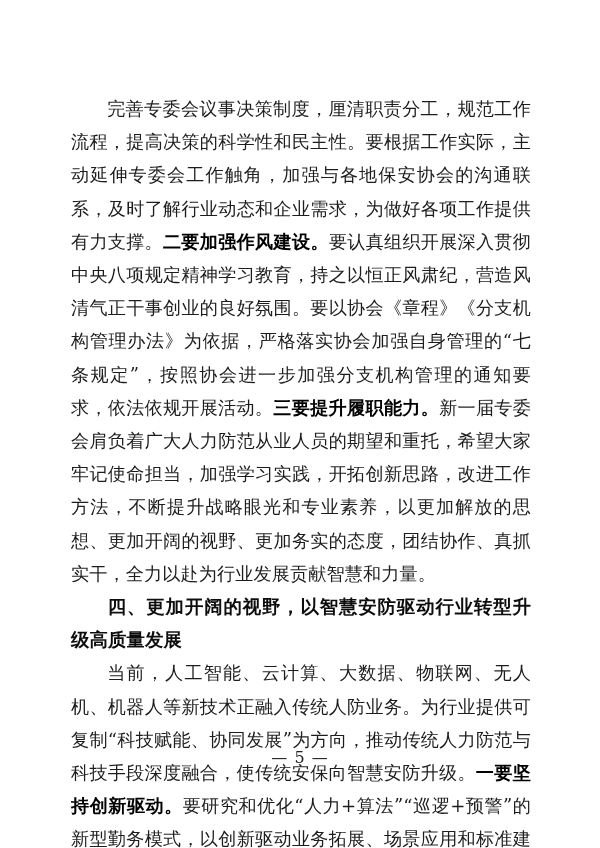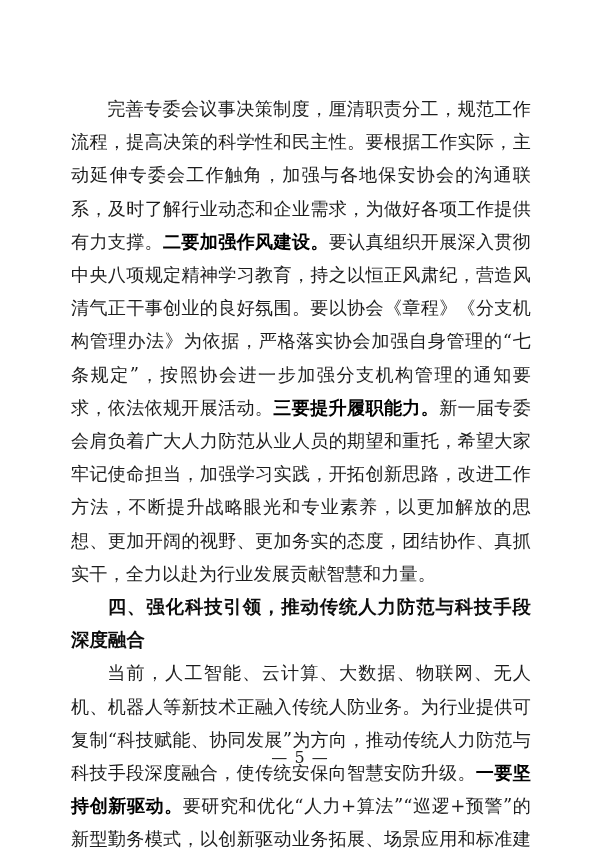--- a/index.html
+++ b/index.html
@@ -84,21 +84,21 @@
 </style>
 </head>
 <body>
 
 <div class="page">
 
   <div class="content">
 
     <p class="body-para indent2" id="para-1"><span>完善专委会议事决策制度，厘清职责分工，规范工作流程，提高决策的科学性和民主性。要根据工作实际，主动延伸专委会工作触角，加强与各地保安协会的沟通联系，及时了解行业动态和企业需求，为做好各项工作提供有力支撑。</span><span class="emph">二要加强作风建设。</span><span>要认真组织开展深入贯彻中央八项规定精神学习教育，持之以恒正风肃纪，营造风清气正干事创业的良好氛围。要以协会《章程》《分支机构管理办法》为依据，严格落实协会加强自身管理的“七条规定”，按照协会进一步加强分支机构管理的通知要求，依法依规开展活动。</span><span class="emph">三要提升履职能力。</span><span>新一届专委会肩负着广大人力防范从业人员的期望和重托，希望大家牢记使命担当，加强学习实践，开拓创新思路，改进工作方法，不断提升战略眼光和专业素养，以更加解放的思想、更加开阔的视野、更加务实的态度，团结协作、真抓实干，全力以赴为行业发展贡献智慧和力量。</span></p>
 
-    <h2 class="section-heading">四、强化科技引领，推动传统人力防范与科技手段深度融合</h2>
+    <h2 class="section-heading">四、更加开阔的视野，以智慧安防驱动行业转型升级高质量发展</h2>
 
     <p class="body-para indent2" id="para-2"><span>当前，人工智能、云计算、大数据、物联网、无人机、机器人等新技术正融入传统人防业务。为行业提供可复制“科技赋能、协同发展”为方向，推动传统人力防范与科技手段深度融合，使传统安保向智慧安防升级。</span><span class="emph">一要坚持创新驱动。</span><span>要研究和优化“人力+算法”“巡逻+预警”的新型勤务模式，以创新驱动业务拓展、场景应用和标准建设。探索制定智慧安防场景下的人力防范操作规范，研究人机协同作业流程，为行业提供可复制、可推</span></p>
 
   </div>
 
   <div class="page-number">— 5 —</div>
 
 </div>
 
 </body></html>

